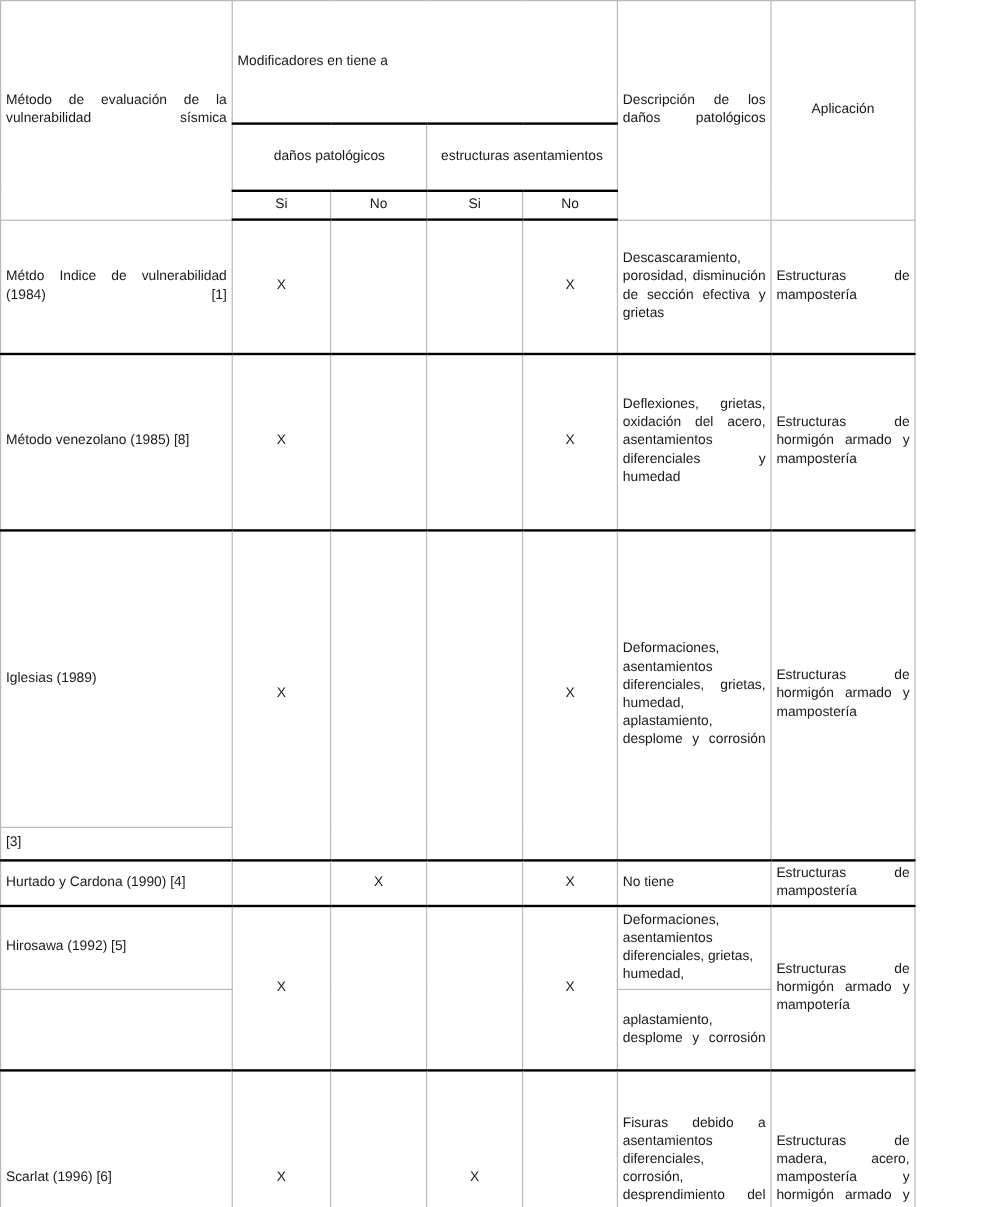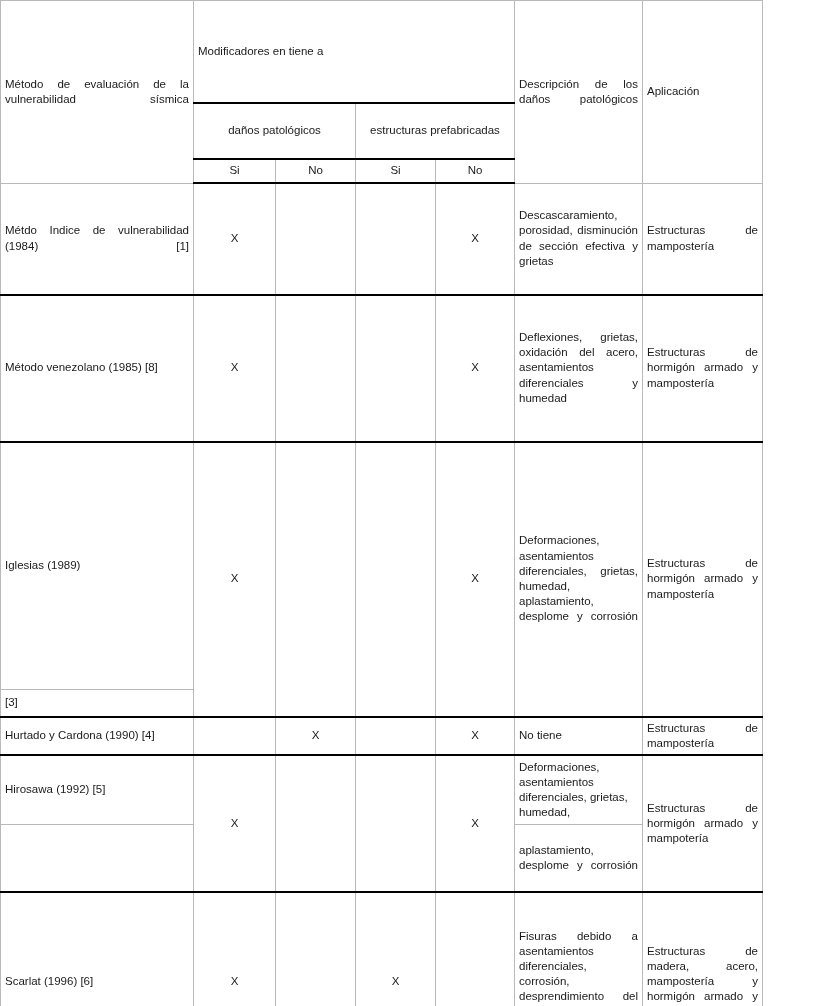--- a/index.html
+++ b/index.html
@@ -61,21 +61,21 @@
 
   .hdr-modif {
     text-align: left;
     vertical-align: top;
     padding-top: 8px;
   }
   .hdr-sub { text-align: center; vertical-align: middle; }
   .hdr-sino { text-align: center; vertical-align: middle; padding: 1px 4px; }
   .hdr-method { text-align: justify; text-align-last: justify; vertical-align: middle; margin-top: 28px; }
   .hdr-desc { text-align: justify; text-align-last: justify; vertical-align: middle; }
-  .hdr-app  { text-align: left; vertical-align: middle; }
+  .hdr-app  { text-align: center; vertical-align: middle; }
 </style>
 </head>
 <body>
 
 <div class="page">
 
   <table class="vt">
     <colgroup>
       <col class="c-method">
       <col class="c-dp-si">
@@ -89,21 +89,21 @@
 
       <tr>
         <td rowspan="3" class="hdr-method" style="height:95px;">Método de evaluación de la vulnerabilidad sísmica</td>
         <td colspan="4" class="hdr-modif" style="height:95px;">Modificadores en tiene a</td>
         <td rowspan="3" class="hdr-desc">Descripción de los daños patológicos</td>
         <td rowspan="3" class="hdr-app">Aplicación</td>
       </tr>
 
       <tr>
         <td colspan="2" class="hdr-sub thick-top" style="height:48px;">daños patológicos</td>
-        <td colspan="2" class="hdr-sub thick-top" style="height:48px;">estructuras prefabricadas</td>
+        <td colspan="2" class="hdr-sub thick-top" style="height:48px;">estructuras asentamientos</td>
       </tr>
 
       <tr>
         <td class="hdr-sino thick-top thick-bottom" style="height:16px;">Si</td>
         <td class="hdr-sino thick-top thick-bottom" style="height:16px;">No</td>
         <td class="hdr-sino thick-top thick-bottom" style="height:16px;">Si</td>
         <td class="hdr-sino thick-top thick-bottom" style="height:16px;">No</td>
       </tr>
 
       <tr>

